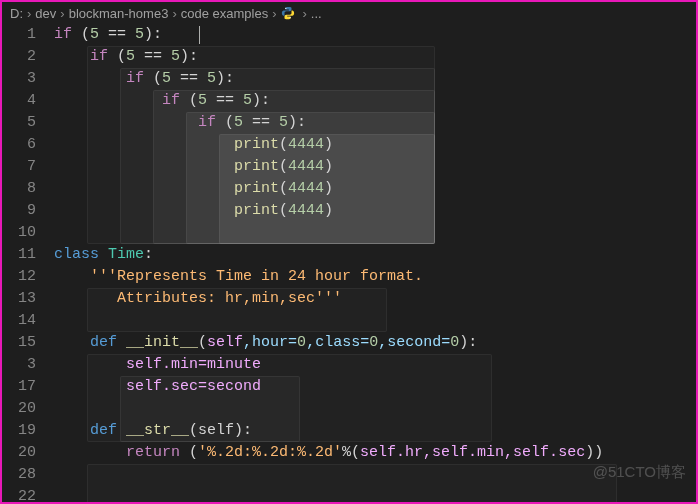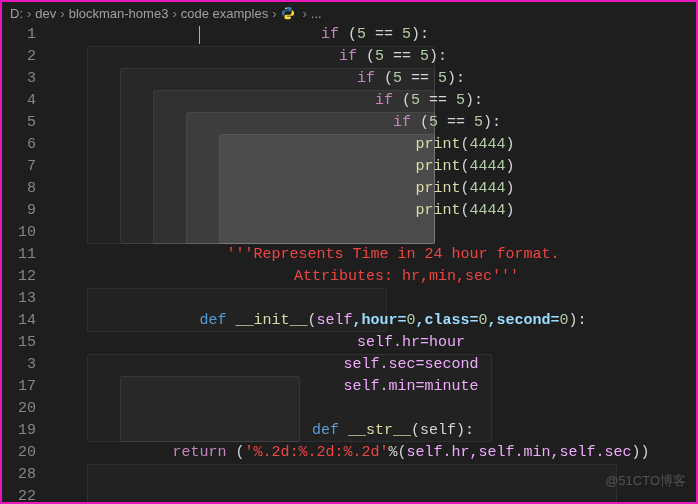--- a/index.html
+++ b/index.html
@@ -41,29 +41,28 @@
     padding-right: 18px;
     color: #858585;
     user-select: none;
     background: #1e1e1e;
   }
   .gutter div { height: 22px; line-height: 22px; }
   .code {
     flex: 1;
     position: relative;
     line-height: 22px;
-    text-align: center;
   }
   .line { height: 22px; white-space: pre; position: relative; }
   .kw { color: #c586c0; }
   .kw2 { color: #569cd6; }
   .num { color: #b5cea8; }
   .fn { color: #dcdcaa; }
-  .str { color: #ef4444; }
-  .param { color: #9cdcfe; font-weight: bold; }
+  .str { color: #fdba74; }
+  .param { color: #9cdcfe; }
   .punc { color: #d4d4d4; }
   .cls { color: #4ec9b0; }
   .self { color: #f0abfc; }
   .blk {
     position: absolute;
     border-radius: 2px;
     border: 1px solid rgba(255,255,255,0.06);
   }
   .b1 { background: rgba(255,255,255,0.018); }
   .b2 { background: rgba(255,255,255,0.03); }
@@ -72,25 +71,25 @@
   .b5 { background: rgba(255,255,255,0.075); }
   .cursor {
     position: absolute;
     width: 1px;
     height: 18px;
     background: #aeafad;
     top: 2px;
   }
   .watermark {
     position: absolute;
-    bottom: 12px;
+    bottom: 20px;
     right: 10px;
     color: rgba(255,255,255,0.22);
     font-family: 'Segoe UI', sans-serif;
-    font-size: 13px;
+    font-size: 15px;
   }
 </style>
 </head>
 <body>
 
 <div class="breadcrumb">
   <span class="crumb">D:</span>
   <span class="sep">›</span>
   <span class="crumb">dev</span>
   <span class="sep">›</span>
@@ -152,26 +151,26 @@
     <div class="line"><span class="kw">if</span><span class="punc"> (</span><span class="num">5</span><span class="punc"> == </span><span class="num">5</span><span class="punc">):</span><span class="cursor" style="left:145px;"></span></div>
     <div class="line">    <span class="kw">if</span><span class="punc"> (</span><span class="num">5</span><span class="punc"> == </span><span class="num">5</span><span class="punc">):</span></div>
     <div class="line">        <span class="kw">if</span><span class="punc"> (</span><span class="num">5</span><span class="punc"> == </span><span class="num">5</span><span class="punc">):</span></div>
     <div class="line">            <span class="kw">if</span><span class="punc"> (</span><span class="num">5</span><span class="punc"> == </span><span class="num">5</span><span class="punc">):</span></div>
     <div class="line">                <span class="kw">if</span><span class="punc"> (</span><span class="num">5</span><span class="punc"> == </span><span class="num">5</span><span class="punc">):</span></div>
     <div class="line">                    <span class="fn">print</span><span class="punc">(</span><span class="num">4444</span><span class="punc">)</span></div>
     <div class="line">                    <span class="fn">print</span><span class="punc">(</span><span class="num">4444</span><span class="punc">)</span></div>
     <div class="line">                    <span class="fn">print</span><span class="punc">(</span><span class="num">4444</span><span class="punc">)</span></div>
     <div class="line">                    <span class="fn">print</span><span class="punc">(</span><span class="num">4444</span><span class="punc">)</span></div>
     <div class="line"></div>
+    <div class="line"><span class="kw2">class</span> <span class="cls">Time</span><span class="punc">:</span></div>
     <div class="line">    <span class="str">'''Represents Time in 24 hour format.</span></div>
     <div class="line">    <span class="str">   Attributes: hr,min,sec'''</span></div>
     <div class="line"></div>
     <div class="line">    <span class="kw2">def</span> <span class="fn">__init__</span><span class="punc">(</span><span class="self">self</span><span class="param">,hour=</span><span class="num">0</span><span class="param">,class=</span><span class="num">0</span><span class="param">,second=</span><span class="num">0</span><span class="punc">):</span></div>
-    <div class="line">        <span class="self">self.hr=hour</span></div>
+    <div class="line">        <span class="self">self.min=minute</span></div>
     <div class="line">        <span class="self">self.sec=second</span></div>
-    <div class="line">        <span class="self">self.min=minute</span></div>
     <div class="line"></div>
     <div class="line">    <span class="kw2">def</span> <span class="fn">__str__</span><span class="punc">(self):</span></div>
     <div class="line">        <span class="kw">return</span><span class="punc"> (</span><span class="str">'%.2d:%.2d:%.2d'</span><span class="punc">%(</span><span class="self">self.hr,self.min,self.sec</span><span class="punc">))</span></div>
   </div>
 </div>
 
 <div class="watermark">@51CTO博客</div>
 
 </body></html>

